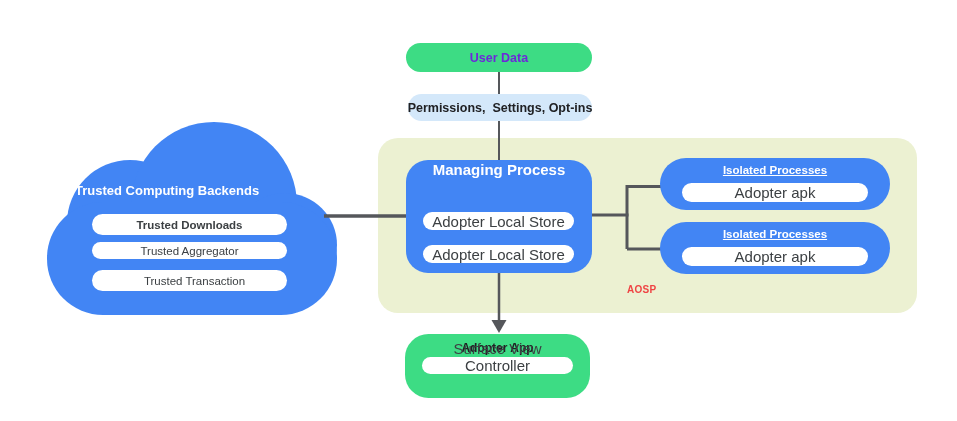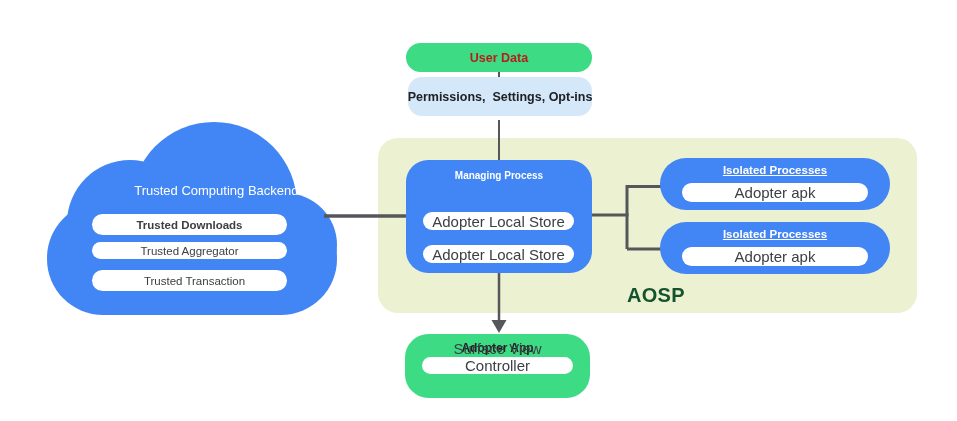--- a/index.html
+++ b/index.html
@@ -15,49 +15,49 @@
   .z1 { z-index: 1; }
   .z2 { z-index: 2; }
   .z3 { z-index: 3; }
 
   svg.layer { position: absolute; left: 0; top: 0; width: 957px; height: 421px; pointer-events: none; }
 
   .pill {
     display: flex; align-items: center; justify-content: center;
     box-sizing: border-box; text-align: center;
   }
-  .green-pill  { background: #3DDC84; border-radius: 15px; font-weight: bold; font-size: 12.5px; color: #b91c1c; }
+  .green-pill  { background: #3DDC84; border-radius: 15px; font-weight: bold; font-size: 12.5px; color: #6d28d9; }
   .blue-pill   { background: #D4E8FA; border-radius: 14px; font-weight: bold; font-size: 12.5px; color: #202124; white-space: pre; }
   .white-pill  { background: #ffffff; border-radius: 10px; font-size: 15px; color: #3C4043; }
 
   .aosp-box {
     background: #ECF1D2;
     border-radius: 20px;
   }
-  .aosp-label { font-weight: bold; font-size: 20px; color: #14532d; letter-spacing: 0.3px; }
+  .aosp-label { font-weight: bold; font-size: 10px; color: #ef4444; letter-spacing: 0.3px; }
 
   .blue-box { background: #4285F4; }
 
   .managing-box { border-radius: 22px; }
   .managing-title {
-    margin-top: 9px; text-align: center; color: #ffffff;
-    font-weight: bold; font-size: 10px; line-height: 13.5px;
+    margin-top: 3px; text-align: center; color: #ffffff;
+    font-weight: bold; font-size: 15px; line-height: 13.5px;
   }
 
   .stadium { border-radius: 26px; }
   .stadium-title {
     margin-top: 6px; text-align: center; color: #ffffff;
     font-weight: bold; font-size: 11.5px; text-decoration: underline;
   }
 
   .adopter-app { border-radius: 23.5px; }
   .adopter-title { margin-top: 7px; text-align: center; font-weight: bold; font-size: 12px; color: #202124; }
 
   .cloud-title {
-    text-align: right; color: #ffffff; font-weight: normal; font-size: 13px;
+    text-align: left; color: #ffffff; font-weight: bold; font-size: 13px;
   }
   .cloud-pill { border-radius: 10.5px; font-size: 11.5px; }
 </style>
 </head>
 <body>
 
 <div id="canvas">
 
   <div class="abs z1 aosp-box" style="left:378px; top:138px; width:539px; height:175px;"></div>
 
@@ -80,21 +80,21 @@
       <line x1="627" y1="249" x2="663" y2="249" stroke-width="3"></line>
       <line x1="499" y1="272" x2="499" y2="322" stroke-width="2.5"></line>
     </g>
     <polygon points="491.5,320 506.5,320 499,333" fill="#55575B"></polygon>
   </svg>
 
   <div class="abs z3 pill green-pill" style="left:406px; top:43px; width:186px; height:29px;">
     <span>User Data</span>
   </div>
 
-  <div class="abs z3 pill blue-pill" style="left:408px; top:77px; width:184px; height:39px;">
+  <div class="abs z3 pill blue-pill" style="left:408px; top:94px; width:184px; height:27px;">
     <span style="white-space:pre">Permissions,  Settings, Opt-ins</span>
   </div>
 
   <div class="abs z3 cloud-title" style="left:75px; top:183px; width:230px;">Trusted Computing Backends</div>
 
   <div class="abs z3 pill white-pill cloud-pill" style="left:92px; top:214px; width:195px; height:21px;font-weight:bold;">
     <span>Trusted Downloads</span>
   </div>
   <div class="abs z3 pill white-pill cloud-pill" style="left:92px; top:242px; width:195px; height:17px;">
     <span>Trusted Aggregator</span>

